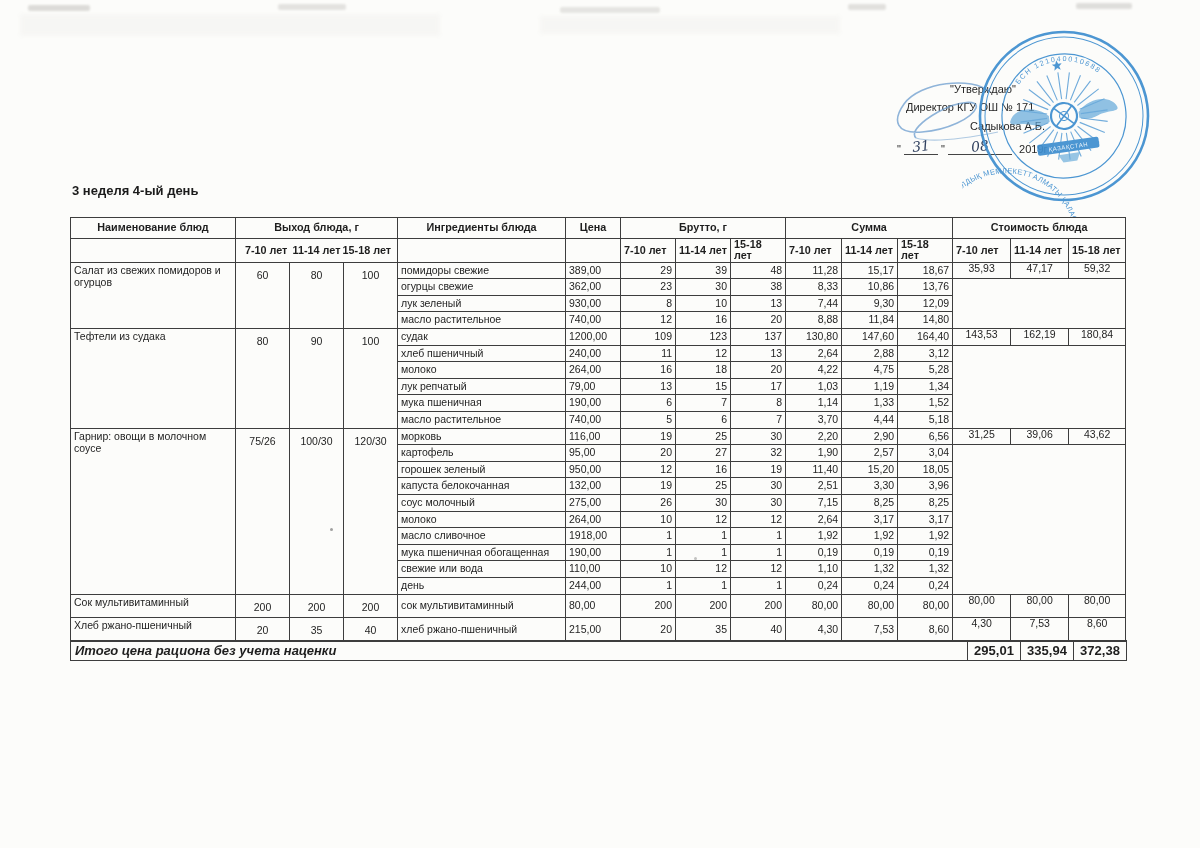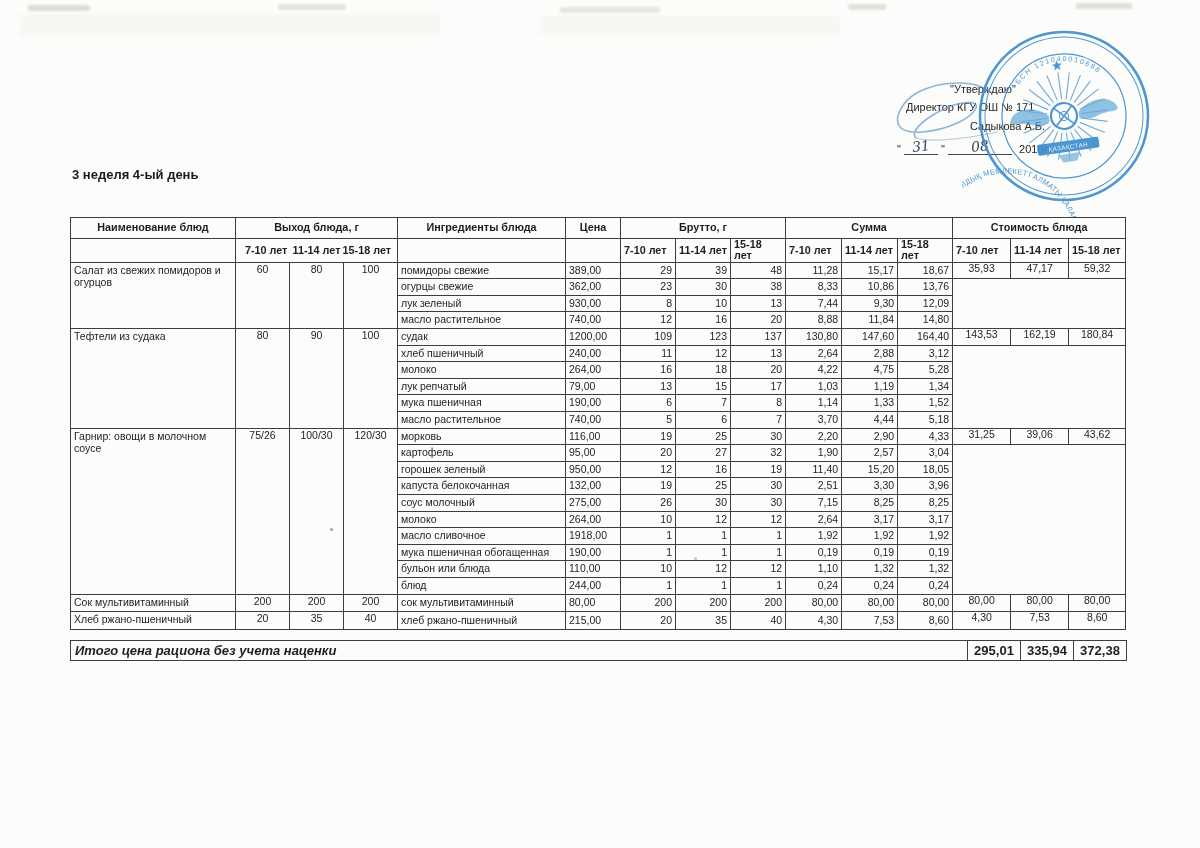--- a/index.html
+++ b/index.html
@@ -5,31 +5,31 @@
   html,body{margin:0;padding:0;}
   body{
     width:1200px;height:848px;position:relative;overflow:hidden;
     background:#fcfcfa;
     font-family:"Liberation Sans",sans-serif;color:#1e1e1e;
   }
   .scan-smudge{position:absolute;background:#8d8a84;border-radius:2px;filter:blur(1px);}
   .ghost-band{position:absolute;background:#9a968e;opacity:.05;filter:blur(2px);}
   .dot-artifact{position:absolute;width:3px;height:3px;background:#555;border-radius:50%;opacity:.55;}
 
-  .page-title{position:absolute;left:72px;top:167px;font-size:13px;font-weight:bold;color:#1b1b1b;}
+  .page-title{position:absolute;left:72px;top:183px;font-size:13px;font-weight:bold;color:#1b1b1b;}
 
   table{border-collapse:collapse;table-layout:fixed;}
   .maintable{position:absolute;left:70px;top:217px;width:1056px;font-size:10.5px;}
   .maintable th,.maintable td{border:1px solid #3d3d3d;padding:0 3px;overflow:hidden;}
   .maintable th{height:20px;font-size:10.8px;font-weight:bold;line-height:1.05;}
   .maintable td{height:15.6px;line-height:1.1;white-space:nowrap;}
   .yield-split{display:flex;justify-content:space-between;padding:0 2px;font-weight:bold;}
   .yield-split span{flex:1;text-align:center;}
   td.dish{vertical-align:top;white-space:normal;line-height:1.18;padding-top:1px;}
-  td.portion{vertical-align:top;text-align:center;padding-top:1px;}
+  td.portion{vertical-align:top;text-align:center;padding-top:7px;}
   td.num{text-align:right;}
   td.price{text-align:left;}
   td.cost{text-align:center;vertical-align:top;}
   td.costrest{border:1px solid #3d3d3d;background:transparent;}
 
   .fottable{position:absolute;left:70px;top:612px;width:1056px;font-size:13px;margin-top:28px;}
   .fottable td{border:1px solid #3d3d3d;height:19px;padding:0 4px;overflow:hidden;white-space:nowrap;}
   .fottable td.tlabel{font-weight:bold;font-style:italic;}
   .fottable td.tval{text-align:center;font-weight:bold;}
 
@@ -276,21 +276,21 @@
         <td class="portion" rowspan="10">75/26</td>
         <td class="portion" rowspan="10">100/30</td>
         <td class="portion" rowspan="10">120/30</td>
         <td>морковь</td>
         <td class="price">116,00</td>
         <td class="num">19</td>
         <td class="num">25</td>
         <td class="num">30</td>
         <td class="num">2,20</td>
         <td class="num">2,90</td>
-        <td class="num">4,33</td>
+        <td class="num">6,56</td>
         <td class="cost num">31,25</td>
         <td class="cost num">39,06</td>
         <td class="cost num">43,62</td>
       </tr>
       <tr>
         <td>картофель</td>
         <td class="price">95,00</td>
         <td class="num">20</td>
         <td class="num">27</td>
         <td class="num">32</td>
@@ -353,31 +353,31 @@
         <td>мука пшеничная обогащенная</td>
         <td class="price">190,00</td>
         <td class="num">1</td>
         <td class="num">1</td>
         <td class="num">1</td>
         <td class="num">0,19</td>
         <td class="num">0,19</td>
         <td class="num">0,19</td>
       </tr>
       <tr>
-        <td>бульон или блюда</td>
+        <td>свежие или вода</td>
         <td class="price">110,00</td>
         <td class="num">10</td>
         <td class="num">12</td>
         <td class="num">12</td>
         <td class="num">1,10</td>
         <td class="num">1,32</td>
         <td class="num">1,32</td>
       </tr>
       <tr>
-        <td>блюд</td>
+        <td>день</td>
         <td class="price">244,00</td>
         <td class="num">1</td>
         <td class="num">1</td>
         <td class="num">1</td>
         <td class="num">0,24</td>
         <td class="num">0,24</td>
         <td class="num">0,24</td>
       </tr>
       <tr>
         <td class="dish" rowspan="1">Сок мультивитаминный</td>

